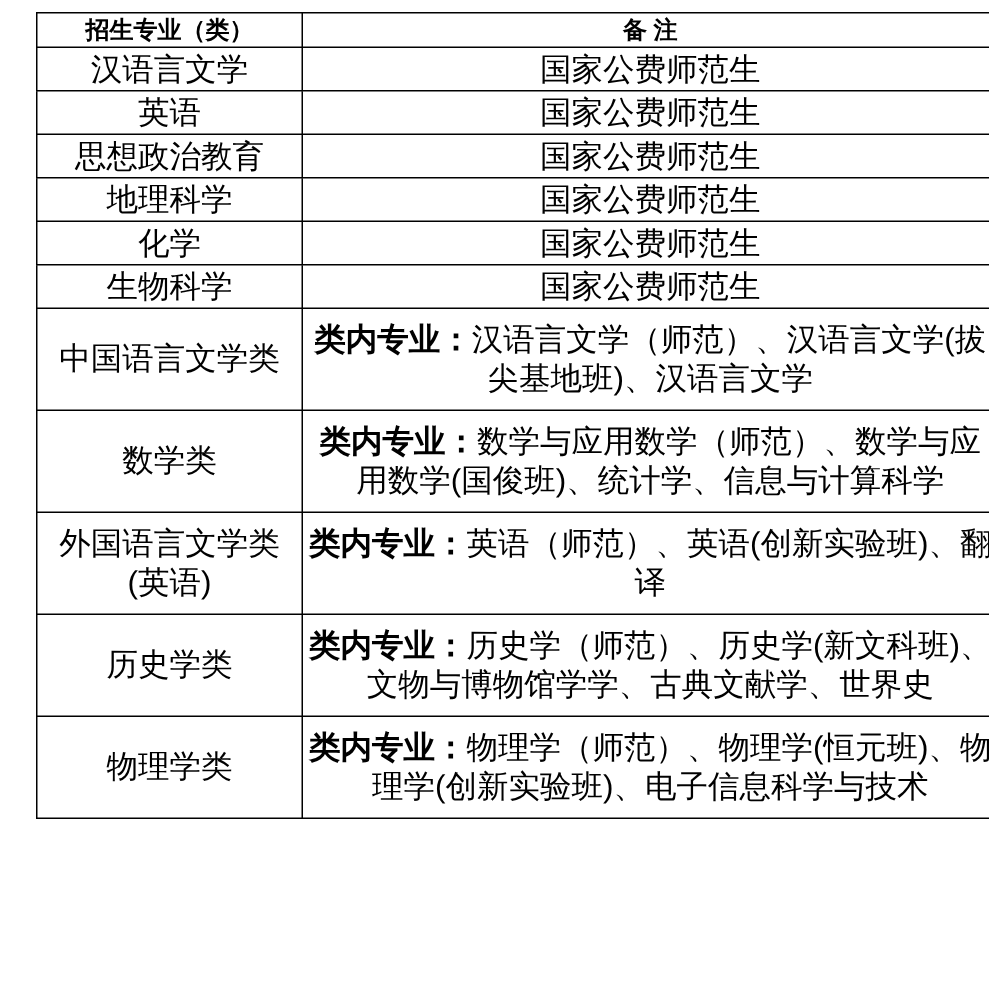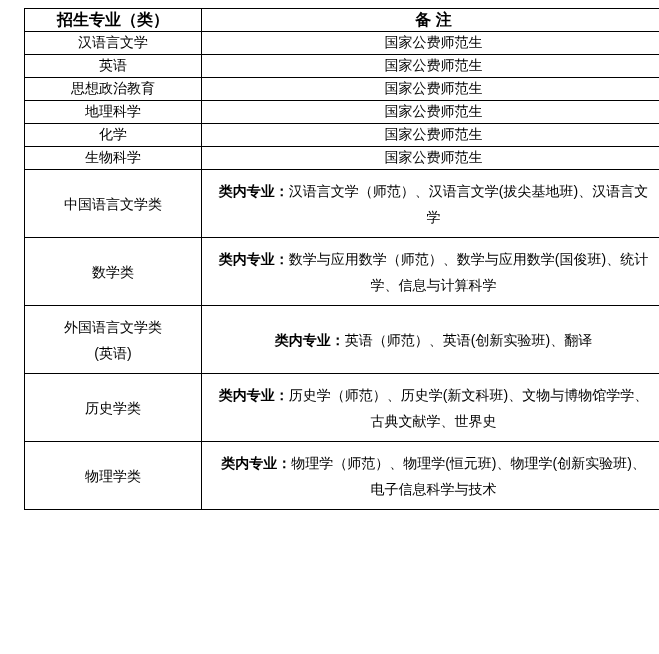--- a/index.html
+++ b/index.html
@@ -20,22 +20,22 @@
   table{
     border-collapse:collapse;
     table-layout:fixed;
     width:642px;
   }
   col.c-major{width:177px;}
   th,td{
     border:1px solid var(--line);
     text-align:center;
     vertical-align:middle;
-    padding:0 16px;
-    font-size:14px;
+    padding:0 2px;
+    font-size:21px;
     overflow:hidden;
   }
   tr.header-row th{
     height:22px;
     font-size:16px;
     font-weight:bold;
     padding:0 4px;
   }
   tr.simple-row td{height:22px;}
   tr.group-row td{height:67px;line-height:26px;}

